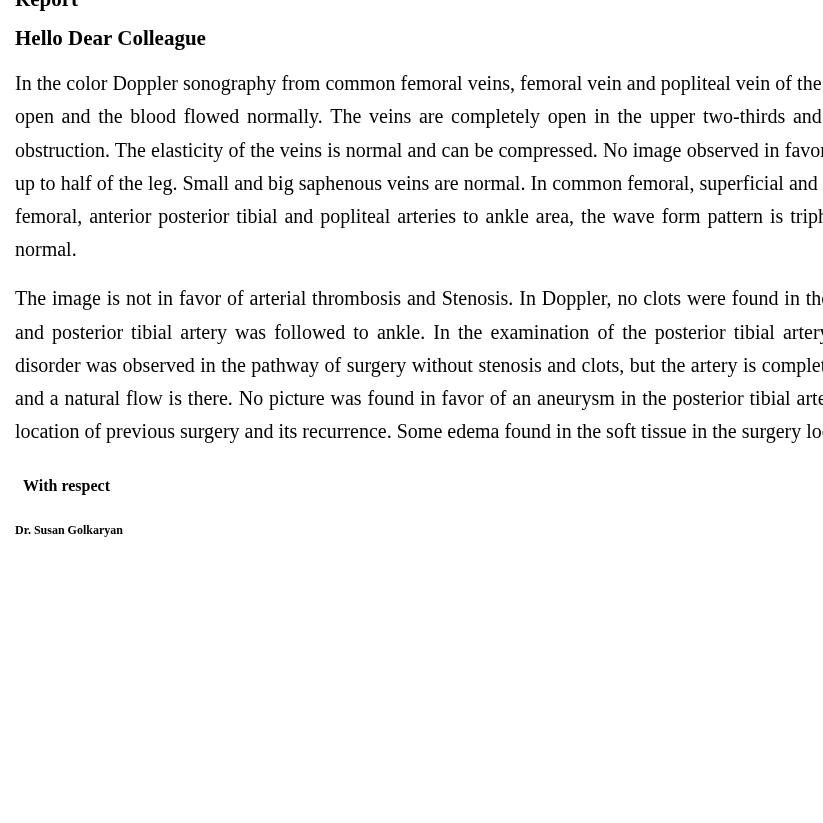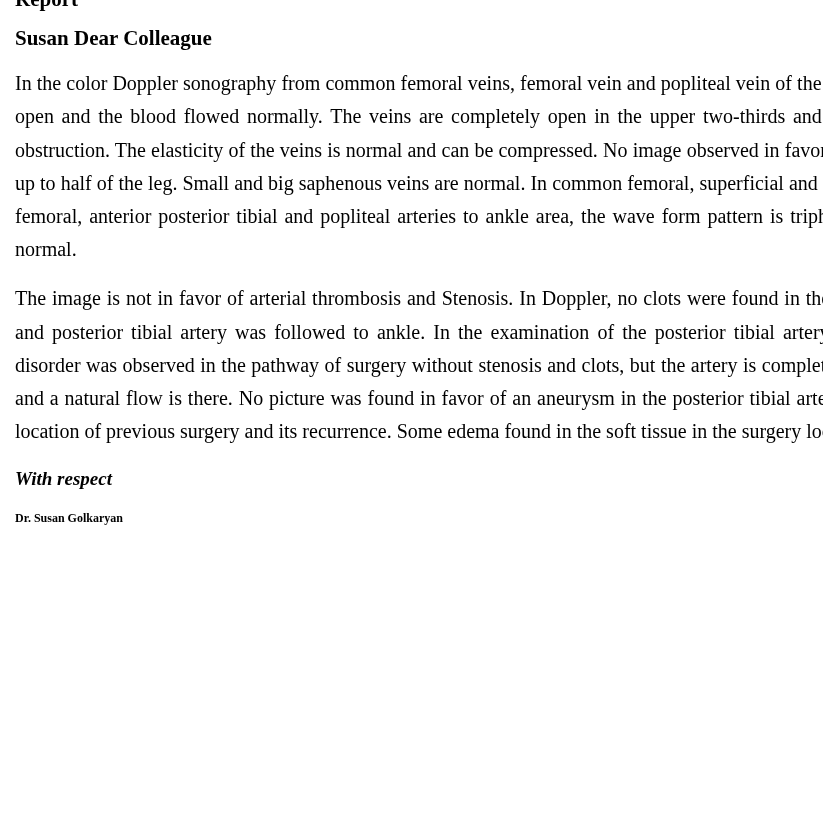--- a/index.html
+++ b/index.html
@@ -43,43 +43,42 @@
     font-size: 20px;
     line-height: 1.66;
     margin: 0;
     padding-top: 16px;
     text-align: justify;
     
     width: 880px;
     white-space: normal;
   }
   .signoff {
-    font-size: 19px;
+    font-size: 16px;
     font-weight: bold;
     line-height: 1.2;
-    margin: 0;
+    margin: 8px;
     padding-top: 20px;
-    font-style: italic;
   }
   .signature {
     font-size: 12px;
     font-weight: bold;
     line-height: 1.2;
     margin: 0;
     padding-top: 20px;
   }
 </style>
 </head>
 <body>
 
 <div class="page">
 
   <h1 class="doc-title">Report</h1>
 
-  <h2 class="heading">Susan Dear Colleague</h2>
+  <h2 class="heading">Hello Dear Colleague</h2>
 
   <p class="body-par">In the color Doppler sonography from common femoral veins, femoral vein and popliteal vein of the leg were open and the blood flowed normally. The veins are completely open in the upper two-thirds and have no obstruction. The elasticity of the veins is normal and can be compressed. No image observed in favor of DVT up to half of the leg. Small and big saphenous veins are normal. In common femoral, superficial and profunda femoral, anterior posterior tibial and popliteal arteries to ankle area, the wave form pattern is triphasic and normal.</p>
 
   <p class="body-par">The image is not in favor of arterial thrombosis and Stenosis. In Doppler, no clots were found in the arteries and posterior tibial artery was followed to ankle. In the examination of the posterior tibial artery, a little disorder was observed in the pathway of surgery without stenosis and clots, but the artery is completely open and a natural flow is there. No picture was found in favor of an aneurysm in the posterior tibial artery in the location of previous surgery and its recurrence. Some edema found in the soft tissue in the surgery location.</p>
 
   <div class="signoff">With respect</div>
 
   <div class="signature">Dr. Susan Golkaryan</div>
 
 </div>

